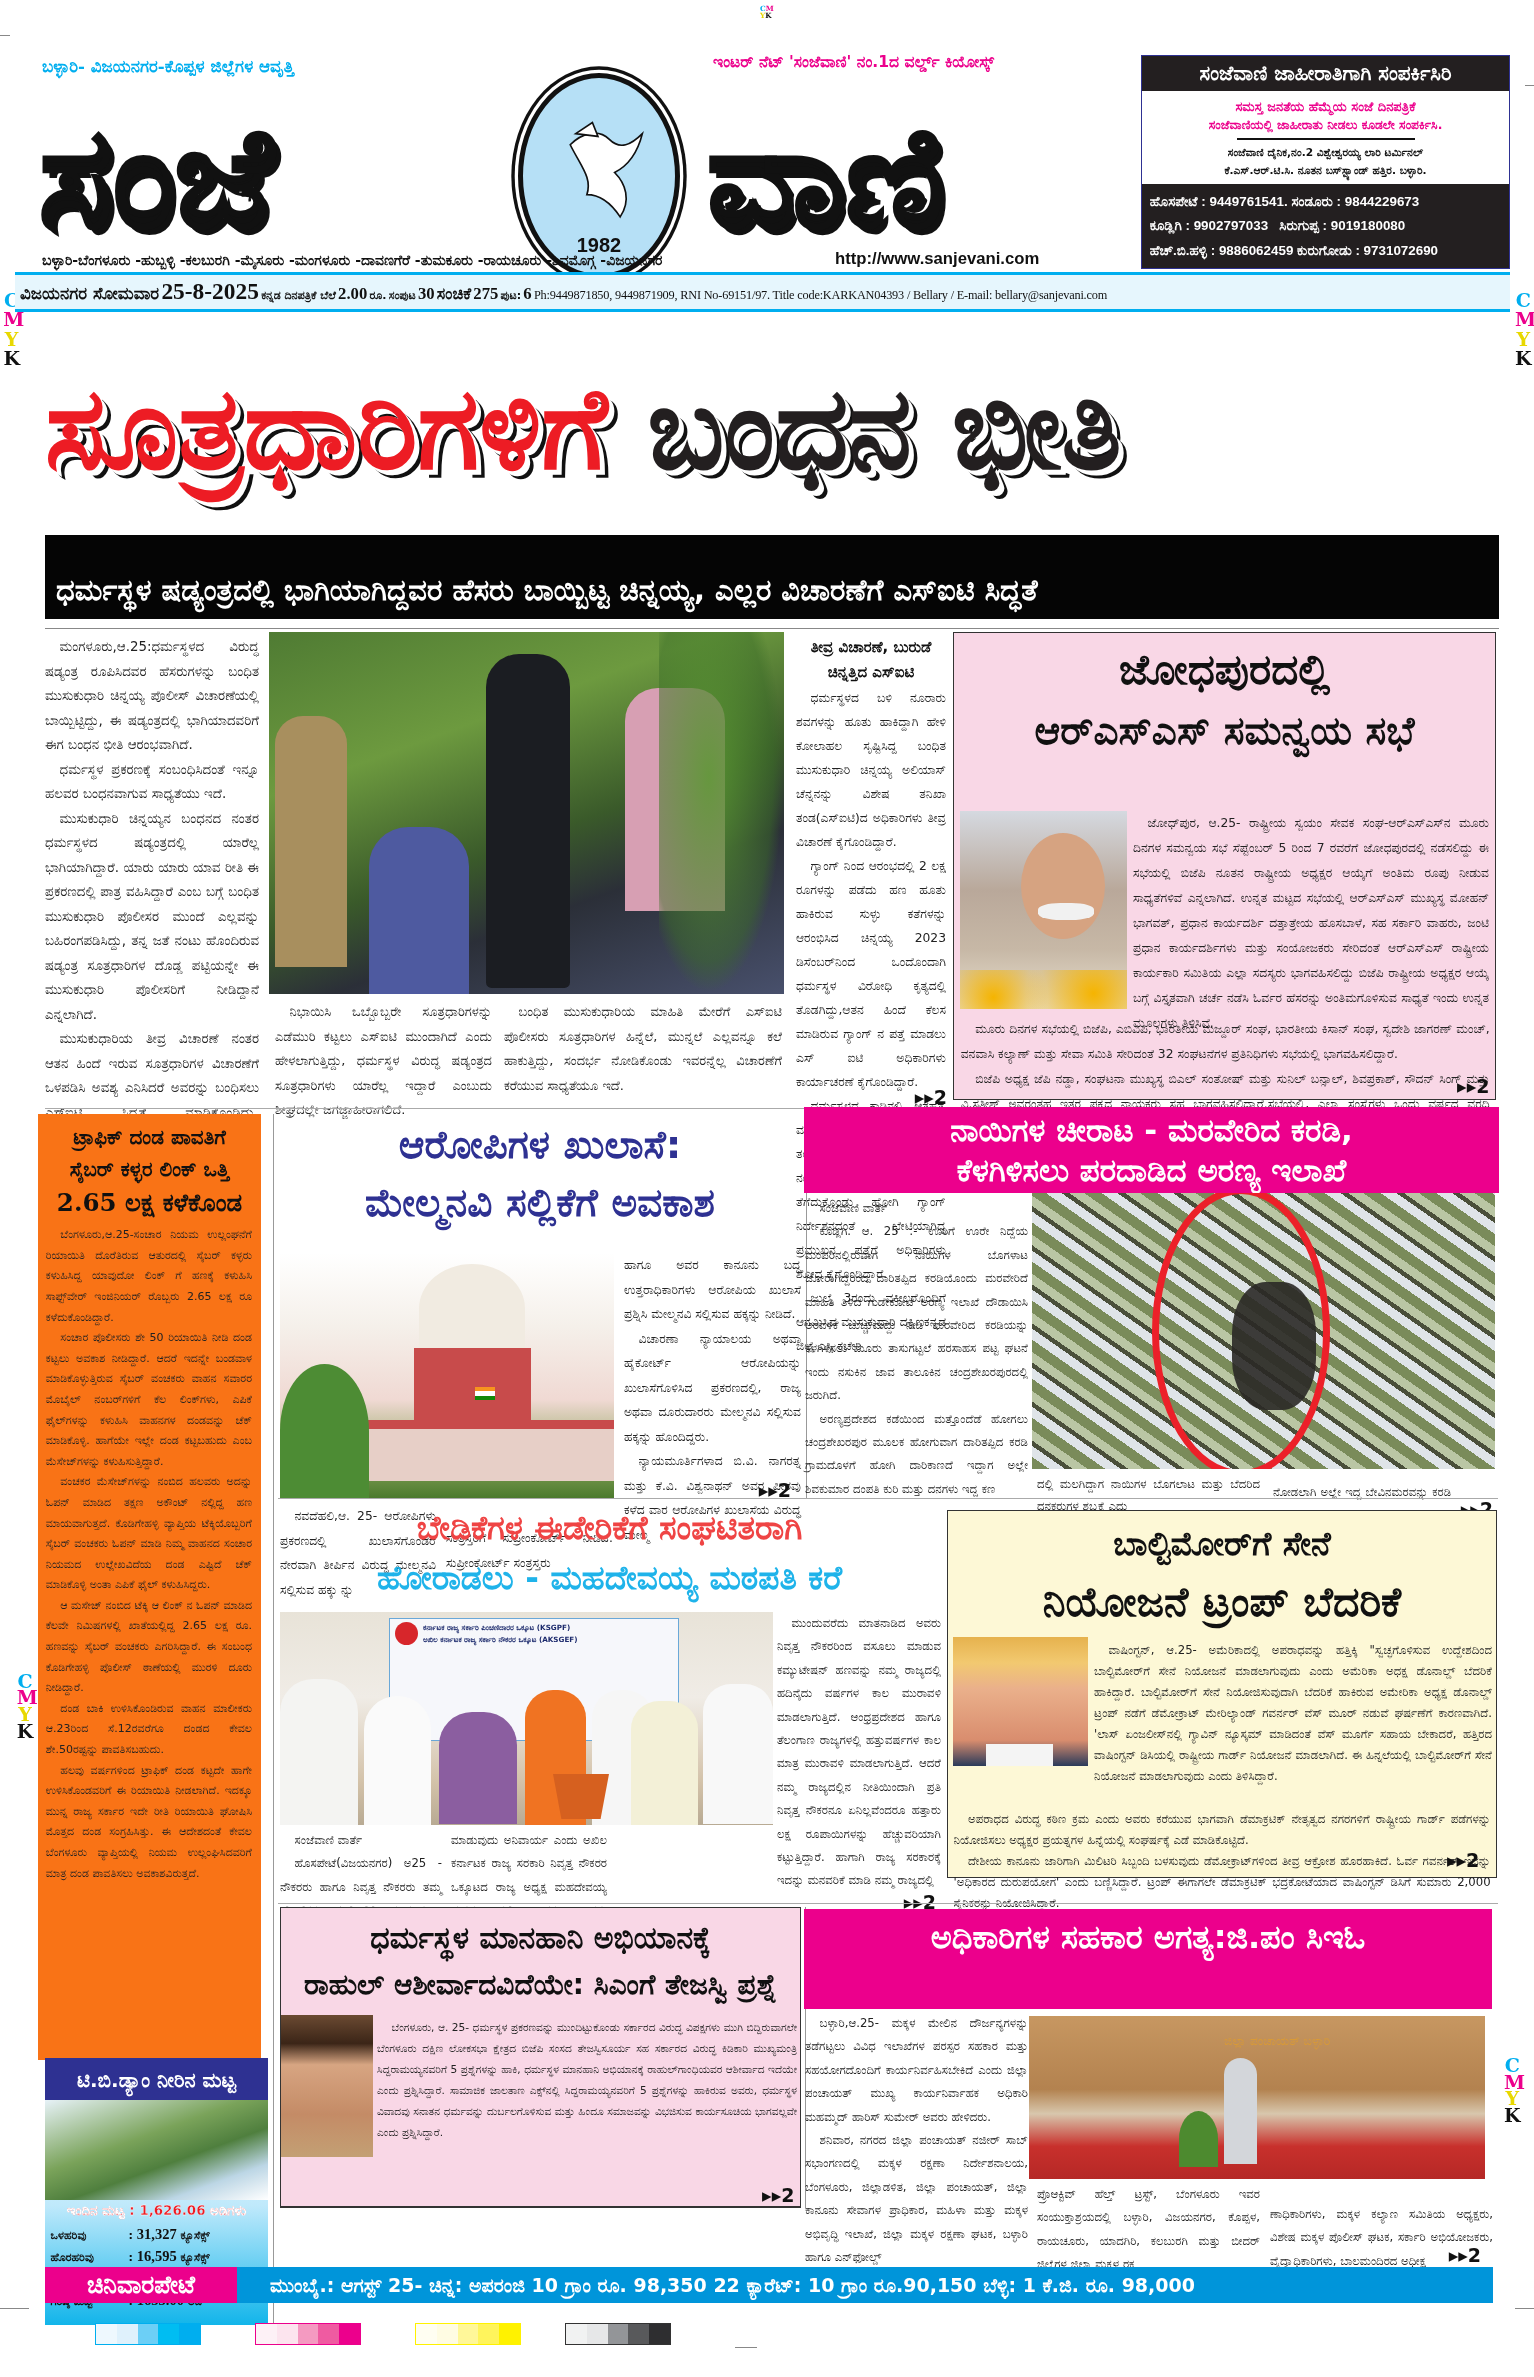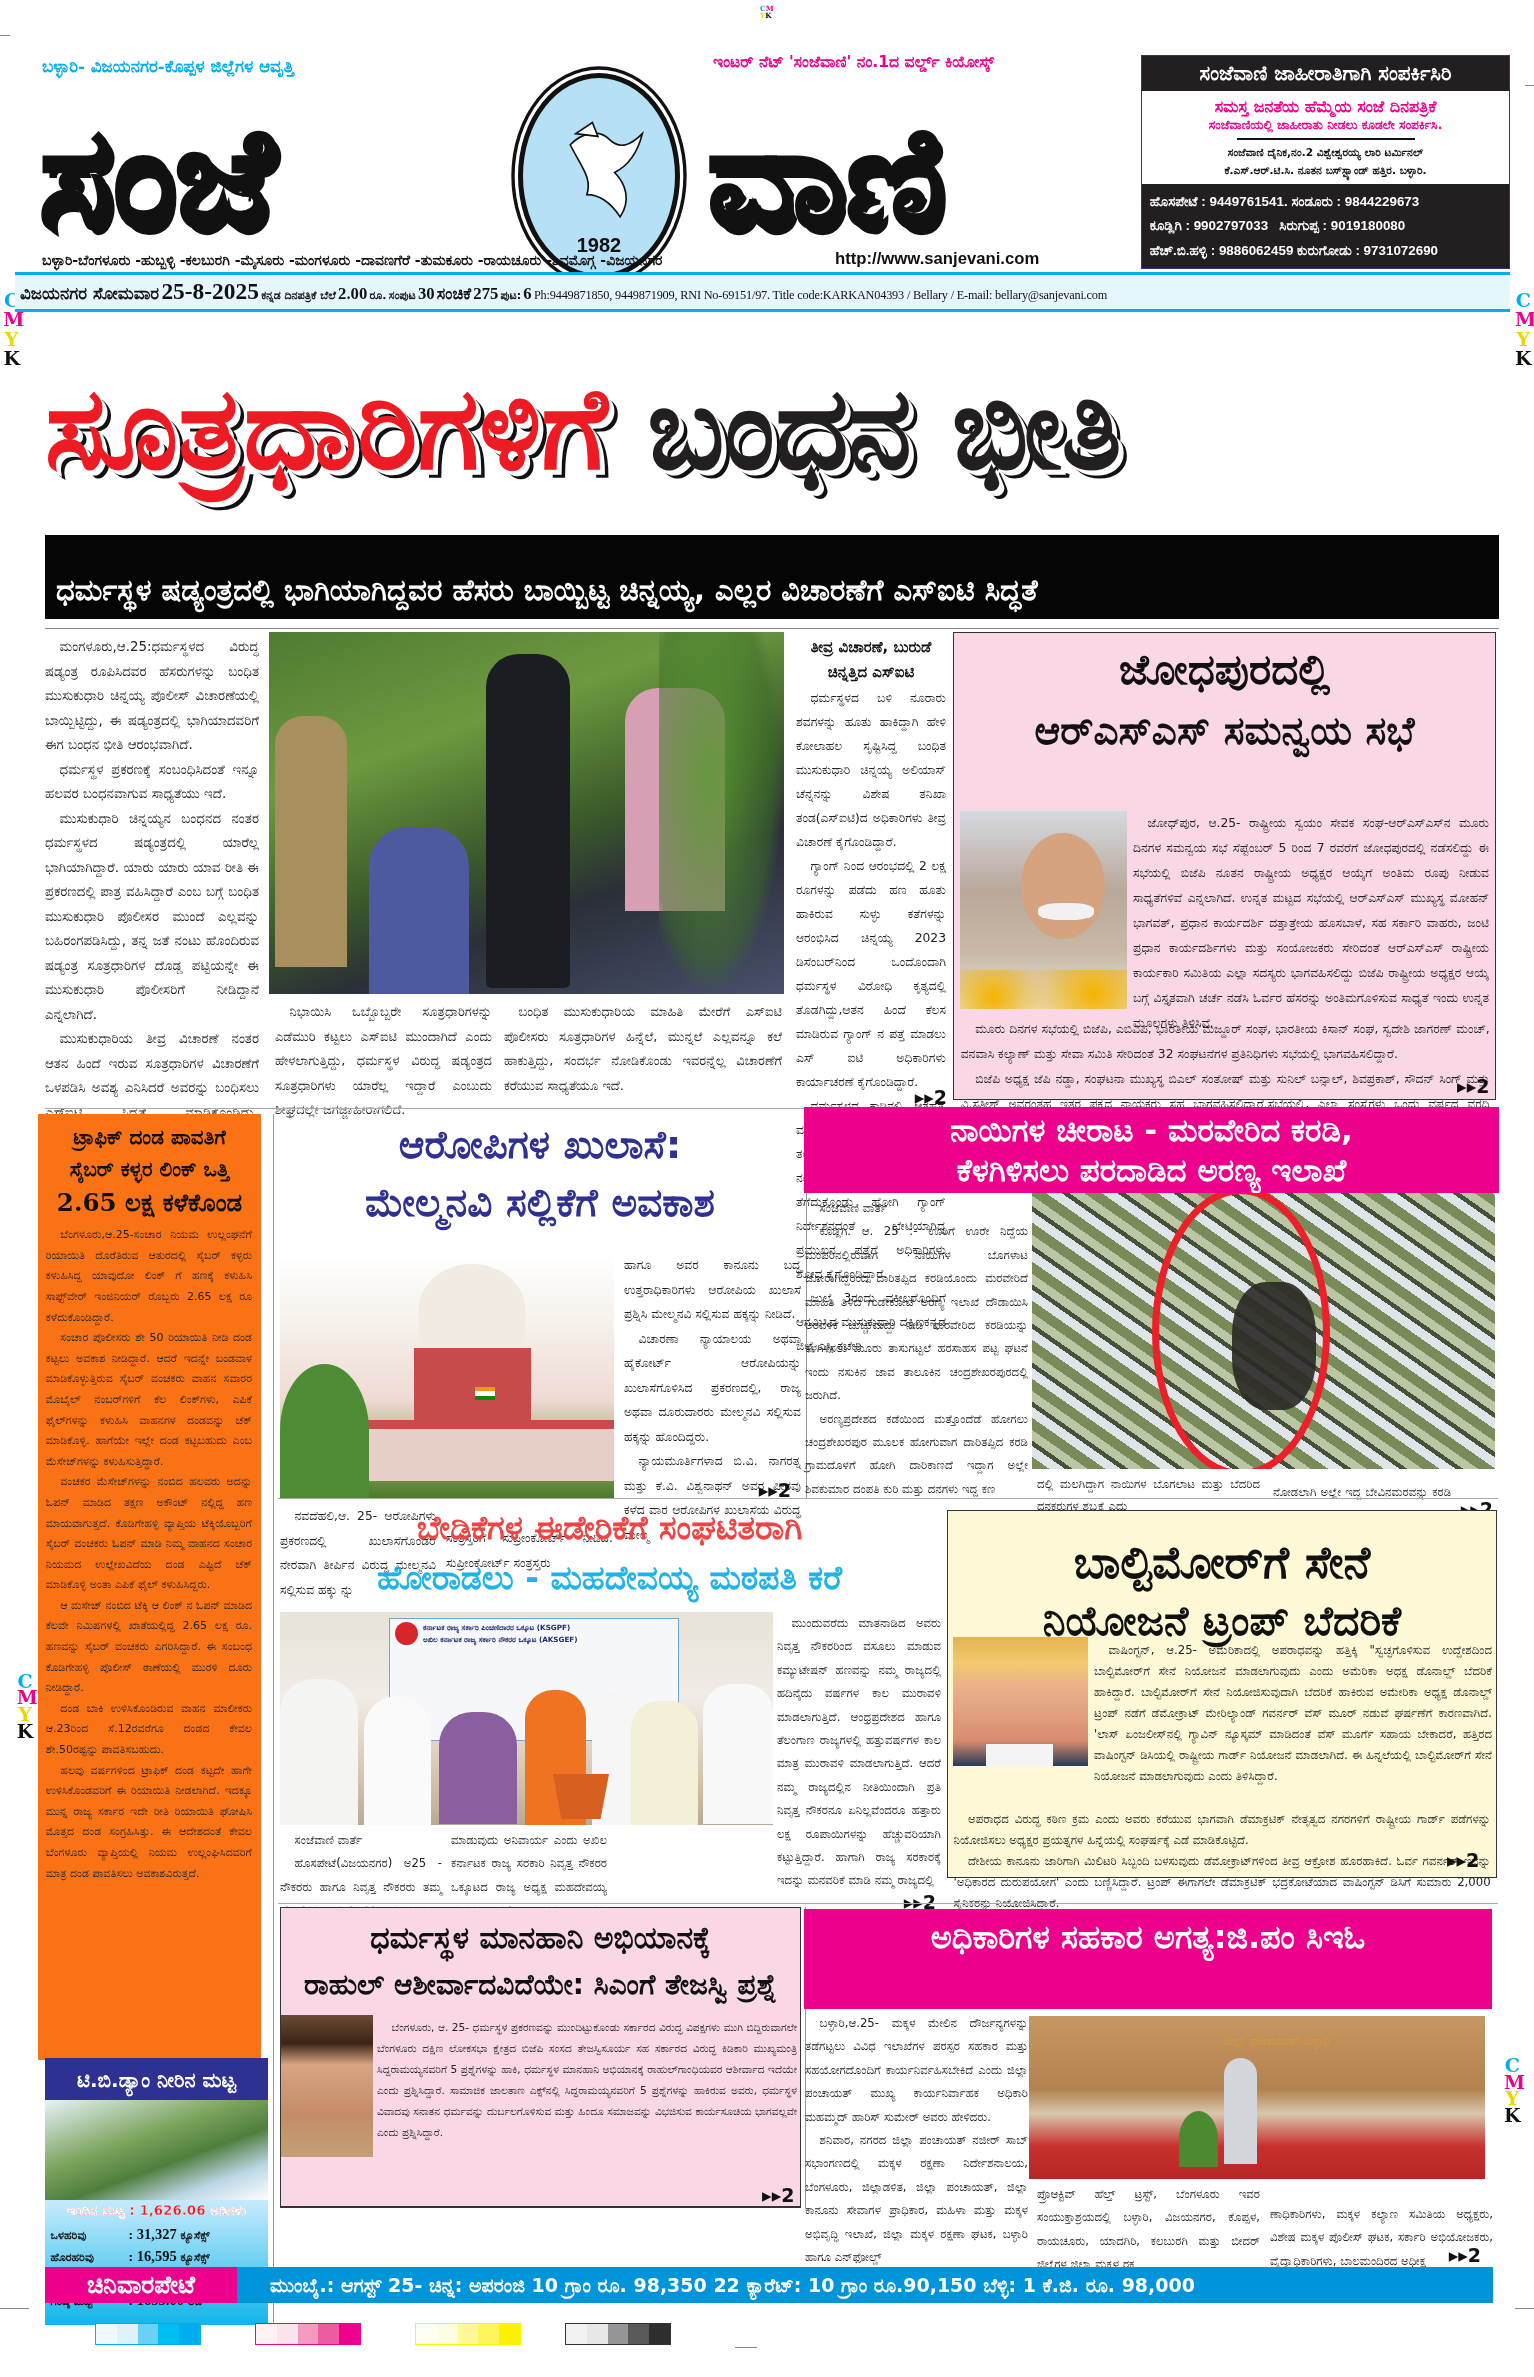--- a/index.html
+++ b/index.html
@@ -68,21 +68,21 @@
     </div>
     <div style="position:absolute;left:668px;top:0;width:423px;height:167px;font-size:139px;font-weight:bold;line-height:167px;color:#111;-webkit-text-stroke:2.8px #111;text-shadow:-3.3px -3.3px 0 #fff,5.6px 5.6px 0 #111">ವಾಣಿ</div>
   </div>
 
   <div class="abs bold" style="left:42px;top:252px;font-size:14px;color:#111">ಬಳ್ಳಾರಿ-ಬೆಂಗಳೂರು -ಹುಬ್ಬಳ್ಳಿ -ಕಲಬುರಗಿ -ಮೈಸೂರು -ಮಂಗಳೂರು -ದಾವಣಗೆರೆ -ತುಮಕೂರು -ರಾಯಚೂರು -ಶಿವಮೊಗ್ಗ -ವಿಜಯನಗರ</div>
   <div class="abs bold" style="left:835px;top:249px;font-size:16.7px;color:#111;font-family:'Liberation Sans',sans-serif">http://www.sanjevani.com</div>
 
   <aside class="abs" style="left:1141px;top:55px;width:369px;height:214px;border:1.7px solid #2e3192;background:#fff">
     <div style="background:#231f20;color:#fff;font-weight:bold;font-size:20px;height:35px;line-height:35px;text-align:center;white-space:nowrap;overflow:hidden">ಸಂಜೆವಾಣಿ ಜಾಹೀರಾತಿಗಾಗಿ ಸಂಪರ್ಕಿಸಿರಿ</div>
     <div style="text-align:center;padding-top:5.6px">
-      <div style="color:#ec008c;font-weight:bold;font-size:16px;line-height:19px">ಸಮಸ್ತ ಜನತೆಯ ಹೆಮ್ಮೆಯ ಸಂಜೆ ದಿನಪತ್ರಿಕೆ</div>
+      <div style="color:#ec008c;font-weight:bold;font-size:13px;line-height:19px">ಸಮಸ್ತ ಜನತೆಯ ಹೆಮ್ಮೆಯ ಸಂಜೆ ದಿನಪತ್ರಿಕೆ</div>
       <div style="color:#ec008c;font-weight:bold;font-size:12.3px;line-height:19px">ಸಂಜೆವಾಣಿಯಲ್ಲಿ ಜಾಹೀರಾತು ನೀಡಲು ಕೂಡಲೇ ಸಂಪರ್ಕಿಸಿ.</div>
       <div style="margin:3.3px auto;width:178px;height:1.7px;background:#111"></div>
       <div style="font-weight:bold;font-size:10.6px;line-height:18px">ಸಂಜೆವಾಣಿ ದೈನಿಕ,ನಂ.2 ವಿಶ್ವೇಶ್ವರಯ್ಯ ಲಾರಿ ಟರ್ಮಿನಲ್</div>
       <div style="font-weight:bold;font-size:10.6px;line-height:18px">ಕೆ.ಎಸ್.ಆರ್.ಟಿ.ಸಿ. ನೂತನ ಬಸ್‌ಸ್ಟ್ಯಾಂಡ್ ಹತ್ತಿರ. ಬಳ್ಳಾರಿ.</div>
       <div style="color:#00aeef;font-weight:bold;font-size:18px;line-height:26px;font-family:'Liberation Sans',sans-serif">ಮೊ; 9449871850, 9449871908.</div>
     </div>
     <div style="position:absolute;left:0;right:0;bottom:0;height:84px;background:#231f20;color:#fff;font-weight:bold;font-size:13.4px;padding:5.6px 7.8px;line-height:24.5px;font-family:'Liberation Sans',sans-serif">
       <div>
         <span>ಹೊಸಪೇಟೆ</span> : <span>9449761541.</span>
         <span>ಸಂಡೂರು</span> : <span>9844229673</span>
@@ -267,21 +267,21 @@
     <p>ಹೊಸಪೇಟೆ(ವಿಜಯನಗರ) ಅ25 - ನೌಕರರು ಹಾಗೂ ನಿವೃತ್ತ ನೌಕರರು ತಮ್ಮ ಬೇಡಿಕೆಗಳ ಈಡೇರಿಕೆಗೆ ಸಂಘಟಿತರಾಗಿ ಹೋರಾಟ</p>
   </div>
   <div class="abs para" style="left:451px;top:1829px;width:156px;font-size:11.7px;line-height:23.4px;text-indent:0">ಮಾಡುವುದು ಅನಿವಾರ್ಯ ಎಂದು ಅಖಿಲ ಕರ್ನಾಟಕ ರಾಜ್ಯ ಸರಕಾರಿ ನಿವೃತ್ತ ನೌಕರರ ಒಕ್ಕೂಟದ ರಾಜ್ಯ ಅಧ್ಯಕ್ಷ ಮಹದೇವಯ್ಯ ಮಠಪತಿ ಕರೆ ನಿಡಿದರು. ಅವರು ಭಾನುವಾರ ಇಲ್ಲಿನ ತಾಲೂಕು</div>
   <div class="abs para" style="left:777px;top:1612px;width:164px;font-size:11.7px;line-height:23.4px">
     <p>ಮುಂದುವರೆದು ಮಾತನಾಡಿದ ಅವರು ನಿವೃತ್ತ ನೌಕರರಿಂದ ವಸೂಲು ಮಾಡುವ ಕಮ್ಯುಟೇಷನ್ ಹಣವನ್ನು ನಮ್ಮ ರಾಜ್ಯದಲ್ಲಿ ಹದಿನೈದು ವರ್ಷಗಳ ಕಾಲ ಮುರಾವಳಿ ಮಾಡಲಾಗುತ್ತಿದೆ. ಆಂಧ್ರಪ್ರದೇಶದ ಹಾಗೂ ತೆಲಂಗಾಣ ರಾಜ್ಯಗಳಲ್ಲಿ ಹತ್ತುವರ್ಷಗಳ ಕಾಲ ಮಾತ್ರ ಮುರಾವಳಿ ಮಾಡಲಾಗುತ್ತಿದೆ. ಆದರೆ ನಮ್ಮ ರಾಜ್ಯದಲ್ಲಿನ ನೀತಿಯಿಂದಾಗಿ ಪ್ರತಿ ನಿವೃತ್ತ ನೌಕರನೂ ಏನಿಲ್ಲವೆಂದರೂ ಹತ್ತಾರು ಲಕ್ಷ ರೂಪಾಯಿಗಳನ್ನು ಹೆಚ್ಚುವರಿಯಾಗಿ ಕಟ್ಟುತ್ತಿದ್ದಾರೆ. ಹಾಗಾಗಿ ರಾಜ್ಯ ಸರಕಾರಕ್ಕೆ ಇದನ್ನು ಮನವರಿಕೆ ಮಾಡಿ ನಮ್ಮ ರಾಜ್ಯದಲ್ಲಿ</p>
   </div>
   <div class="abs arrow2" style="left:897px;top:1891px;width:39px">▸▸2</div>
 </section>
 
 <section class="abs" style="left:947px;top:1510px;width:550px;height:368px;background:#fdf8d6;border:1.7px solid #333">
-  <div class="headline-k" style="font-size:45px;line-height:59px;margin-top:22px">ಬಾಲ್ಟಿಮೋರ್‌ಗೆ ಸೇನೆ</div>
+  <div class="headline-k" style="font-size:33px;line-height:59px;margin-top:3px">ಬಾಲ್ಟಿಮೋರ್‌ಗೆ ಸೇನೆ</div>
   <div class="headline-k" style="font-size:41px;line-height:59px">ನಿಯೋಜನೆ ಟ್ರಂಪ್ ಬೆದರಿಕೆ</div>
   <div class="photo" style="left:4.5px;top:126px;width:135px;height:129px;background:linear-gradient(180deg,#e6b24e 0%,#f2c970 20%,#eab08b 40%,#d98d6e 80%,#2a3a5a 100%)">
     <div style="position:absolute;left:33px;bottom:0;width:67px;height:22px;background:#f4f4f4"></div>
   </div>
   <div class="abs para" style="left:146px;top:129px;width:398px;font-size:11.7px;line-height:21px">ವಾಷಿಂಗ್ಟನ್, ಆ.25- ಅಮೆರಿಕಾದಲ್ಲಿ ಅಪರಾಧವನ್ನು ಹತ್ತಿಕ್ಕಿ "ಸ್ವಚ್ಛಗೊಳಿಸುವ ಉದ್ದೇಶದಿಂದ ಬಾಲ್ಟಿಮೋರ್‌ಗೆ ಸೇನೆ ನಿಯೋಜನೆ ಮಾಡಲಾಗುವುದು ಎಂದು ಅಮೆರಿಕಾ ಅಧಕ್ಷ ಡೊನಾಲ್ಡ್ ಬೆದರಿಕೆ ಹಾಕಿದ್ದಾರೆ. ಬಾಲ್ಟಿಮೋರ್‌ಗೆ ಸೇನೆ ನಿಯೋಜಿಸುವುದಾಗಿ ಬೆದರಿಕೆ ಹಾಕಿರುವ ಅಮೇರಿಕಾ ಅಧ್ಯಕ್ಷ ಡೊನಾಲ್ಡ್ ಟ್ರಂಪ್ ನಡೆಗೆ ಡೆಮೋಕ್ರಾಟ್ ಮೇರಿಲ್ಯಾಂಡ್ ಗವರ್ನರ್ ವೆಸ್ ಮೂರ್ ನಡುವೆ ಘರ್ಷಣೆಗೆ ಕಾರಣವಾಗಿದೆ. 'ಲಾಸ್ ಏಂಜಲೀಸ್‌ನಲ್ಲಿ ಗ್ಯಾವಿನ್ ನ್ಯೂಸ್ಕಮ್ ಮಾಡಿದಂತೆ ವೆಸ್ ಮೂರ್ಗೆ ಸಹಾಯ ಬೇಕಾದರೆ, ಹತ್ತಿರದ ವಾಷಿಂಗ್ಟನ್ ಡಿಸಿಯಲ್ಲಿ ರಾಷ್ಟ್ರೀಯ ಗಾರ್ಡ್ ನಿಯೋಜನೆ ಮಾಡಲಾಗಿದೆ. ಈ ಹಿನ್ನಲೆಯಲ್ಲಿ ಬಾಲ್ಟಿಮೋರ್‌ಗೆ ಸೇನೆ ನಿಯೋಜನೆ ಮಾಡಲಾಗುವುದು ಎಂದು ತಿಳಿಸಿದ್ದಾರೆ.</div>
   <div class="abs para" style="left:5.6px;top:298px;width:537px;font-size:11.7px;line-height:21px">
     <p>ಅಪರಾಧದ ವಿರುದ್ಧ ಕಠಿಣ ಕ್ರಮ ಎಂದು ಅವರು ಕರೆಯುವ ಭಾಗವಾಗಿ ಡೆಮಾಕ್ರಟಿಕ್ ನೇತೃತ್ವದ ನಗರಗಳಿಗೆ ರಾಷ್ಟ್ರೀಯ ಗಾರ್ಡ್ ಪಡೆಗಳನ್ನು ನಿಯೋಜಿಸಲು ಅಧ್ಯಕ್ಷರ ಪ್ರಯತ್ನಗಳ ಹಿನ್ನೆಯಲ್ಲಿ ಸಂಘರ್ಷಕ್ಕೆ ಎಡೆ ಮಾಡಿಕೊಟ್ಟಿದೆ.</p>
     <p>ದೇಶೀಯ ಕಾನೂನು ಜಾರಿಗಾಗಿ ಮಿಲಿಟರಿ ಸಿಬ್ಬಂದಿ ಬಳಸುವುದು ಡೆಮೋಕ್ರಾಟ್‌ಗಳಿಂದ ತೀವ್ರ ಆಕ್ರೋಶ ಹೊರಹಾಕಿದೆ. ಓರ್ವ ಗವರ್ನರ್ ಇದನ್ನು 'ಅಧಿಕಾರದ ದುರುಪಯೋಗ' ಎಂದು ಬಣ್ಣಿಸಿದ್ದಾರೆ. ಟ್ರಂಪ್ ಈಗಾಗಲೇ ಡೆಮಾಕ್ರಟಿಕ್ ಭದ್ರಕೋಟೆಯಾದ ವಾಷಿಂಗ್ಟನ್ ಡಿಸಿಗೆ ಸುಮಾರು 2,000 ಸೈನಿಕರನ್ನು ನಿಯೋಜಿಸಿದ್ದಾರೆ.</p>
   </div>
   <div class="abs arrow2" style="right:16.7px;bottom:5.6px;width:39px">▸▸2</div>

